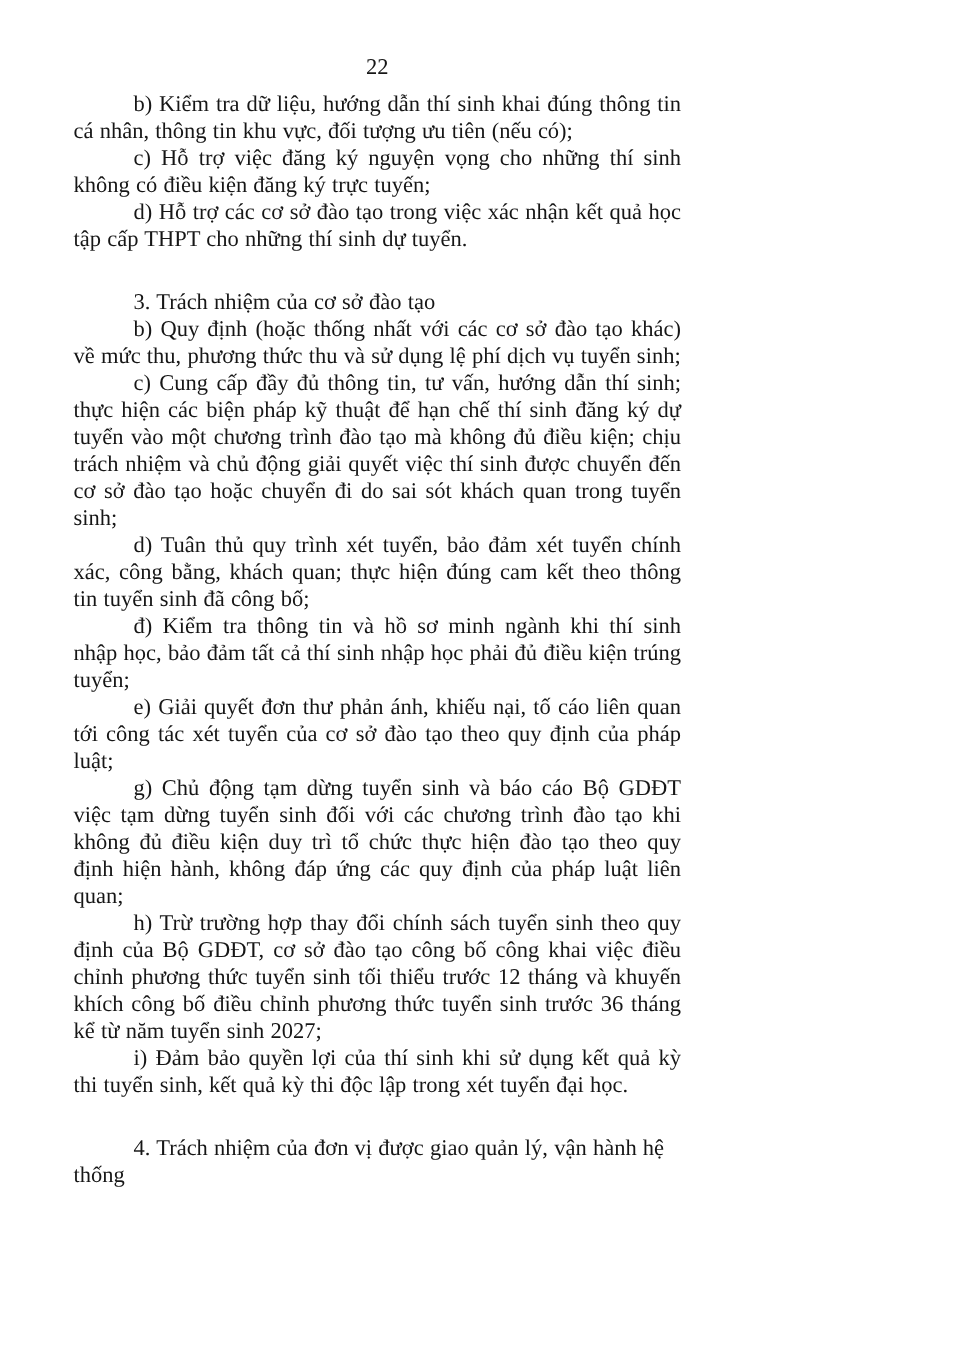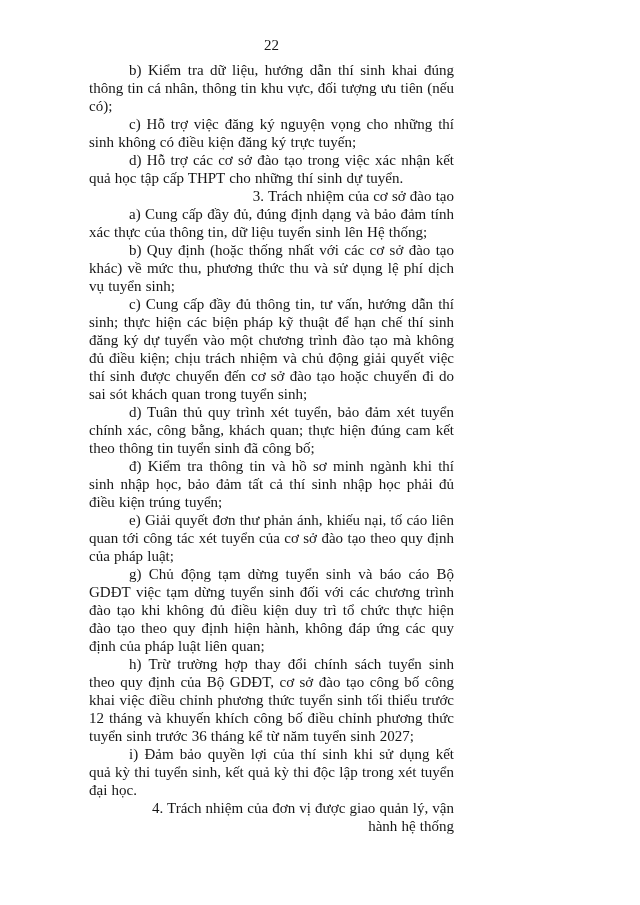--- a/index.html
+++ b/index.html
@@ -8,53 +8,53 @@
     background: #ffffff;
   }
   .page {
     position: relative;
     width: 512px;
     height: 905px;
     box-sizing: border-box;
     background: #ffffff;
     color: #161616;
     font-family: "Liberation Serif", "DejaVu Serif", serif;
-    padding: 34px 58px 0 89px;
+    padding: 34px 58px 0 49px;
     overflow: hidden;
   }
   .page-number {
     text-align: center;
     font-size: 15px;
     line-height: 22px;
     margin: 0 0 5px 0;
   }
   .doc-body p {
     margin: 0;
     font-size: 15px;
     line-height: 18px;
     text-align: justify;
     text-justify: inter-word;
     text-indent: 40px;
     word-spacing: 0.4px;
   }
   .doc-body p.heading {
-    text-align: right;
+    text-align: left;
+    margin-top: 24px;
   }
 </style>
 </head>
 <body>
 
 <div class="page">
   <div class="page-number">22</div>
   <div class="doc-body">
     <p>b) Kiểm tra dữ liệu, hướng dẫn thí sinh khai đúng thông tin cá nhân, thông tin khu vực, đối tượng ưu tiên (nếu có);</p>
     <p>c) Hỗ trợ việc đăng ký nguyện vọng cho những thí sinh không có điều kiện đăng ký trực tuyến;</p>
     <p>d) Hỗ trợ các cơ sở đào tạo trong việc xác nhận kết quả học tập cấp THPT cho những thí sinh dự tuyển.</p>
     <p class="heading">3. Trách nhiệm của cơ sở đào tạo</p>
-    <p>a) Cung cấp đầy đủ, đúng định dạng và bảo đảm tính xác thực của thông tin, dữ liệu tuyển sinh lên Hệ thống;</p>
     <p>b) Quy định (hoặc thống nhất với các cơ sở đào tạo khác) về mức thu, phương thức thu và sử dụng lệ phí dịch vụ tuyển sinh;</p>
     <p>c) Cung cấp đầy đủ thông tin, tư vấn, hướng dẫn thí sinh; thực hiện các biện pháp kỹ thuật để hạn chế thí sinh đăng ký dự tuyển vào một chương trình đào tạo mà không đủ điều kiện; chịu trách nhiệm và chủ động giải quyết việc thí sinh được chuyển đến cơ sở đào tạo hoặc chuyển đi do sai sót khách quan trong tuyển sinh;</p>
     <p>d) Tuân thủ quy trình xét tuyển, bảo đảm xét tuyển chính xác, công bằng, khách quan; thực hiện đúng cam kết theo thông tin tuyển sinh đã công bố;</p>
     <p>đ) Kiểm tra thông tin và hồ sơ minh ngành khi thí sinh nhập học, bảo đảm tất cả thí sinh nhập học phải đủ điều kiện trúng tuyển;</p>
     <p>e) Giải quyết đơn thư phản ánh, khiếu nại, tố cáo liên quan tới công tác xét tuyển của cơ sở đào tạo theo quy định của pháp luật;</p>
     <p>g) Chủ động tạm dừng tuyển sinh và báo cáo Bộ GDĐT việc tạm dừng tuyển sinh đối với các chương trình đào tạo khi không đủ điều kiện duy trì tổ chức thực hiện đào tạo theo quy định hiện hành, không đáp ứng các quy định của pháp luật liên quan;</p>
     <p>h) Trừ trường hợp thay đổi chính sách tuyển sinh theo quy định của Bộ GDĐT, cơ sở đào tạo công bố công khai việc điều chỉnh phương thức tuyển sinh tối thiểu trước 12 tháng và khuyến khích công bố điều chỉnh phương thức tuyển sinh trước 36 tháng kể từ năm tuyển sinh 2027;</p>
     <p>i) Đảm bảo quyền lợi của thí sinh khi sử dụng kết quả kỳ thi tuyển sinh, kết quả kỳ thi độc lập trong xét tuyển đại học.</p>
     <p class="heading">4. Trách nhiệm của đơn vị được giao quản lý, vận hành hệ thống</p>
   </div>

